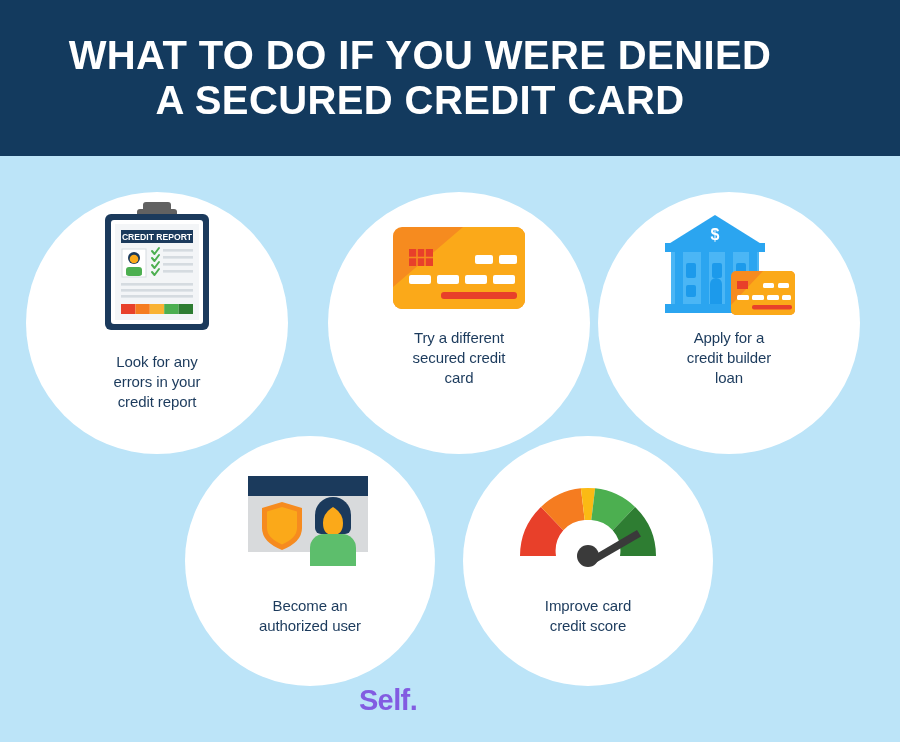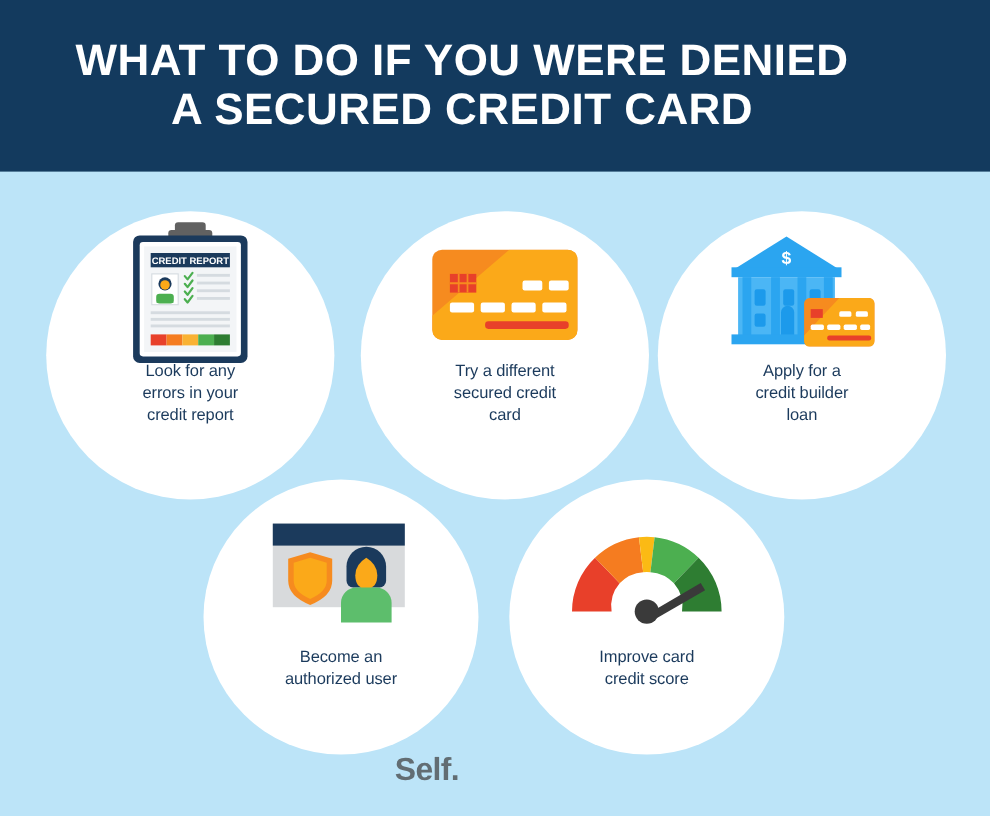--- a/index.html
+++ b/index.html
@@ -50,38 +50,38 @@
     font-size:15px;
     line-height:1.32;
     text-align:center;
     white-space:pre-line;
     letter-spacing:-0.1px;
   }
   
   .r1 { width:262px; height:262px; top:192px; }
   .r1 .icon-wrap { height:132px; padding-top:18px; }
   .r1 .caption { margin-top:4px; }
-  #circle-1 { left:42px; }
+  #circle-1 { left:26px;gap:24px; }
   #circle-2 { left:328px; }
   #circle-3 { left:598px; }
 
   
   .r2 { width:250px; height:250px; top:436px; }
   .r2 .icon-wrap { height:140px; padding-top:30px; }
-  .r2 .caption { margin-top:12px; }
+  .r2 .caption { margin-top:20px; }
   #circle-4 { left:185px; }
   #circle-5 { left:463px; }
 
   
   .brand {
     position:absolute;
     left:0; width:776px;
     top:684px;
     text-align:center;
-    color:#404040;
+    color:#6d28d9;
     opacity:0.72;
     font-family:"Liberation Sans", sans-serif;
     font-size:29px;
     font-weight:bold;
     letter-spacing:-0.6px;
   }
 </style>
 </head>
 <body>
 

